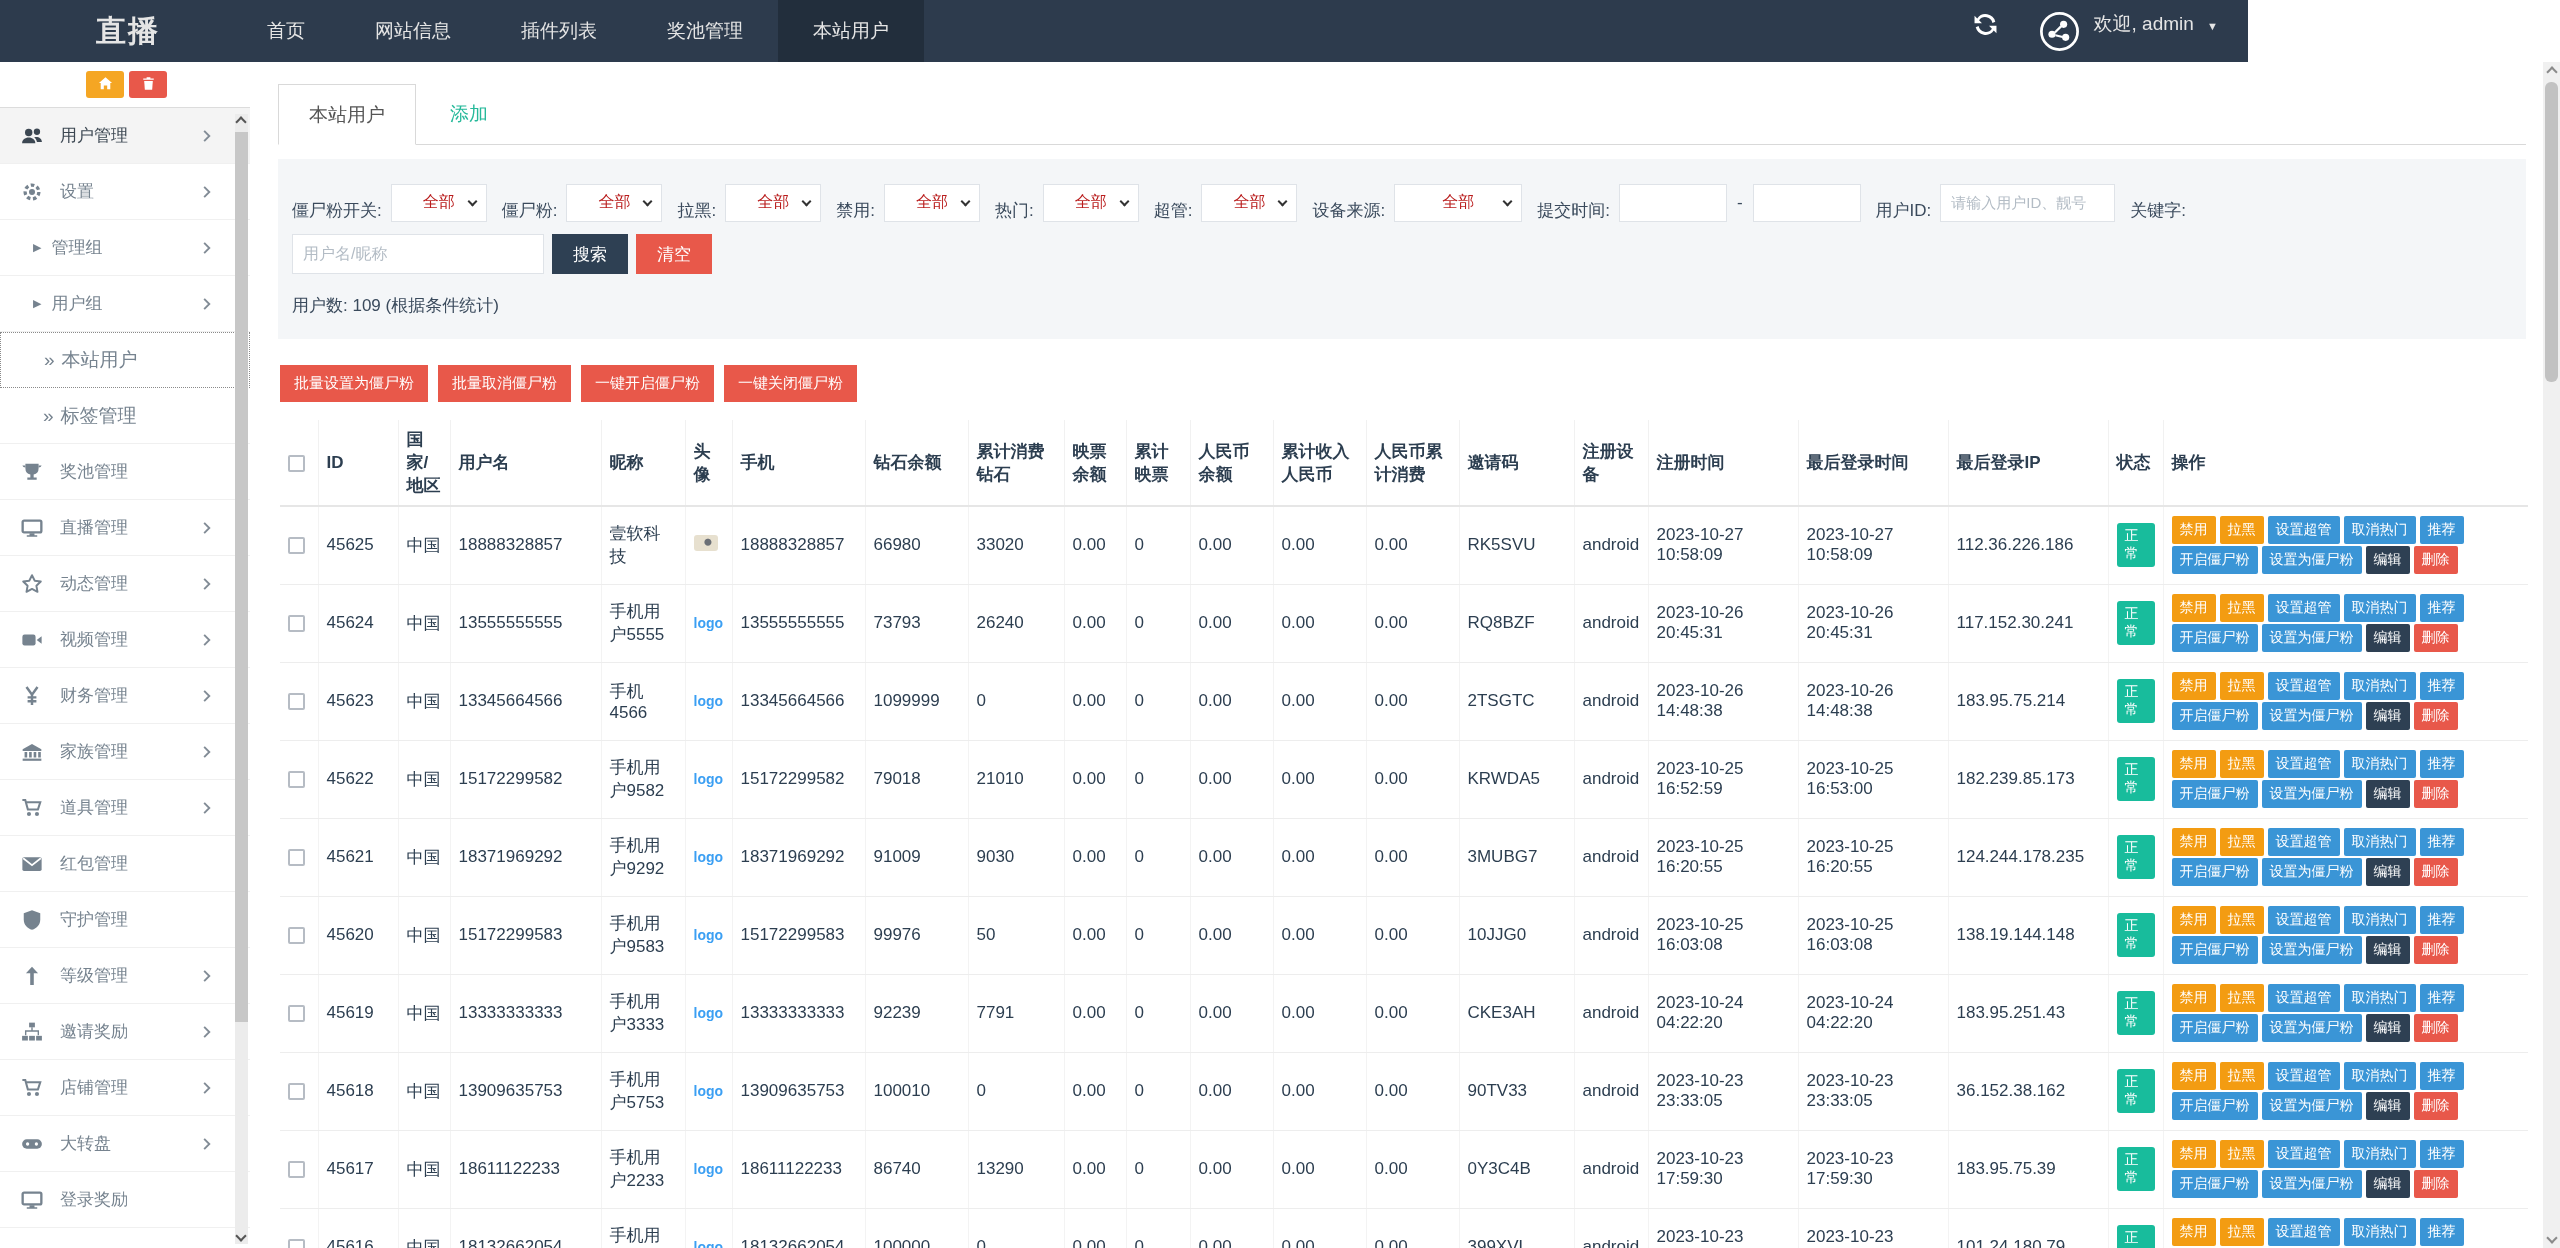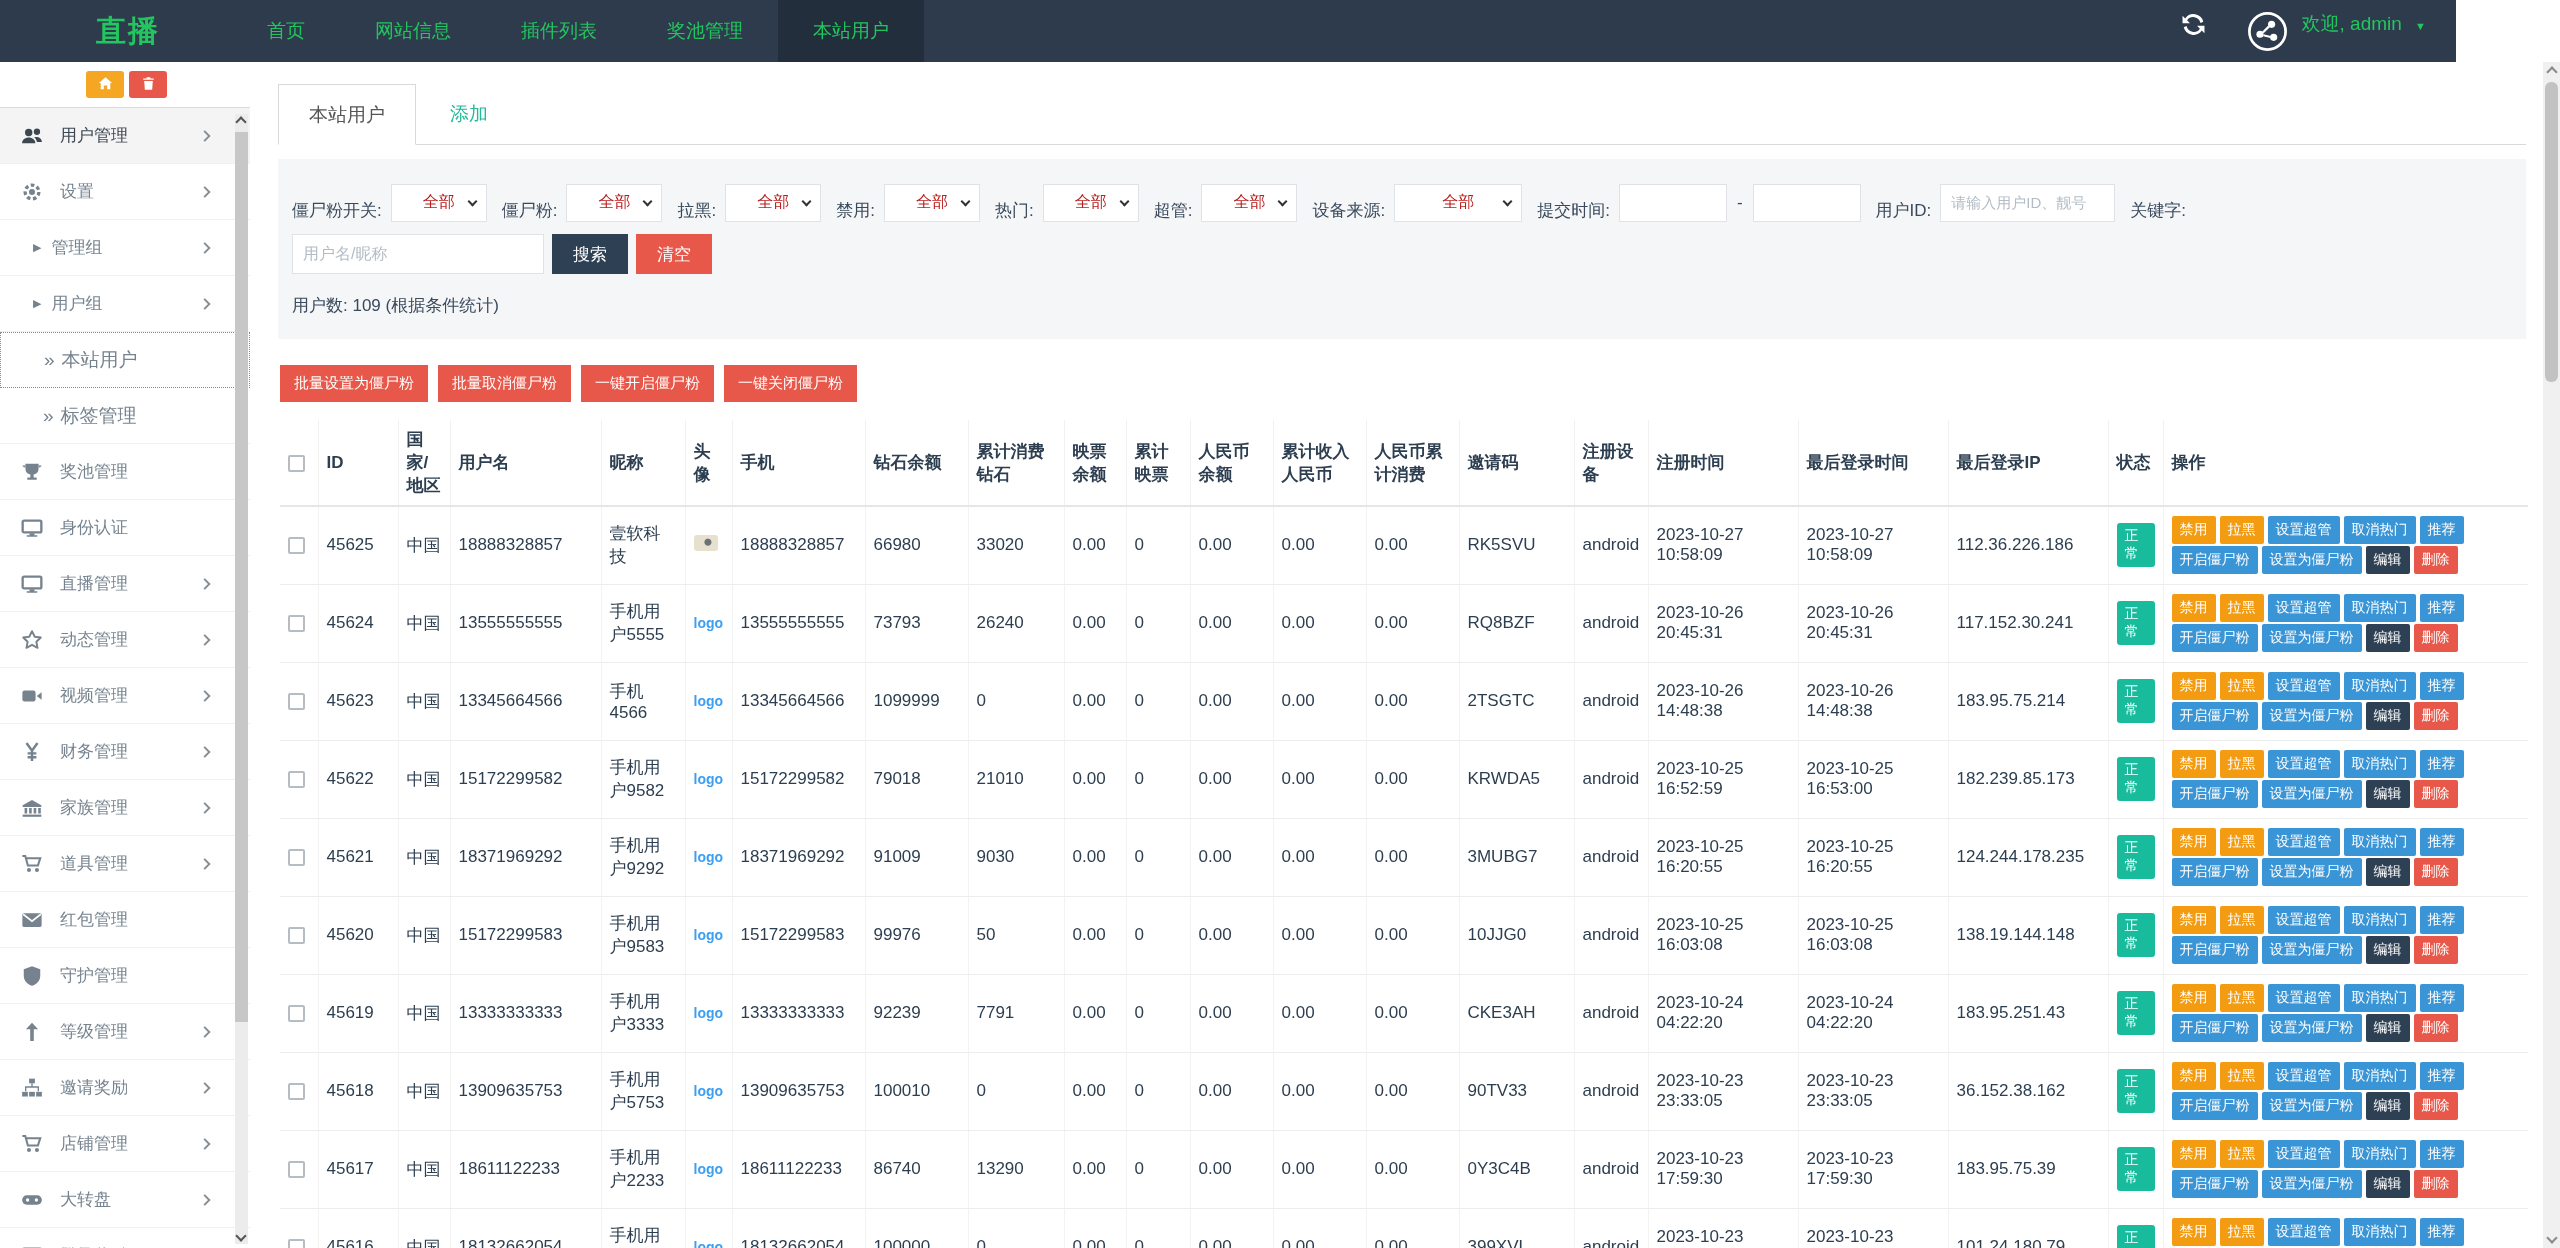--- a/index.html
+++ b/index.html
@@ -1,22 +1,22 @@
 <!DOCTYPE html>
 <html style="--nav-bg: #2d3b4d; --nav-active: #222e3c; --panel-bg: #f4f6f8; --teal-link: #26b99a; --green: #18bc9c; --blue: #3a95d6; --orange: #f39c12; --red: #e8584a; --dark: #2e4053; --link-blue: #3b9ff3; --btn-home: #f5a623;"><head>
 <meta charset="utf-8">
 <style>
   *{box-sizing:border-box;margin:0;padding:0}
   html,body{width:2560px;height:1248px;overflow:hidden;background:#fff;
     font-family:"Liberation Sans","DejaVu Sans",sans-serif;color:#2c3e50}
   body{position:relative}
 
   
-  .topnav{position:absolute;left:0;top:0;width:2456px;height:62px;background:var(--nav-bg);
-    display:flex;align-items:center;color:#22c55e;z-index:5}
+  .topnav{position:absolute;left:0;top:0;width:2248px;height:62px;background:var(--nav-bg);
+    display:flex;align-items:center;color:#e5e5e5;z-index:5}
   .brand{font-size:30px;font-weight:bold;margin-left:96px;letter-spacing:2px}
   .nav-tabs{display:flex;height:62px;margin-left:72px}
   .nav-tab{line-height:62px;padding:0 35px;font-size:19px;cursor:pointer;white-space:nowrap}
   .nav-tab.active{background:var(--nav-active)}
   .nav-right{margin-left:auto;display:flex;align-items:flex-start;padding-right:30px}
   .refresh-btn{width:27px;height:27px;margin-right:40px;cursor:pointer;color:#fff}
   .refresh-btn svg{width:27px;height:27px}
   .avatar-circle{width:41px;height:41px;margin-right:14px}
   .avatar-circle svg{width:41px;height:41px}
   .welcome{font-size:19px;cursor:pointer}
@@ -198,29 +198,20 @@
         <span class="mi-label">标签管理</span>
       </div>
       <div class="menu-item top">
         <span class="mi-icon">
           <svg viewBox="0 0 16 16" fill="currentColor">
             <path d="M3.2 2h9.6v3.2a4.8 4.8 0 0 1-3.6 4.65V12h2.2v1.6H4.6V12h2.2V9.85A4.8 4.8 0 0 1 3.2 5.2z"></path>
             <path d="M1 3.2h2.2v1.6Q1.4 4.7 1 3.2zM15 3.2h-2.2v1.6Q14.6 4.7 15 3.2z"></path>
           </svg>
         </span>
         <span class="mi-label">奖池管理</span>
-      </div>
-      <div class="menu-item top">
-        <span class="mi-icon">
-          <svg viewBox="0 0 16 16">
-            <rect x="1.2" y="2.6" width="13.6" height="8.6" rx="1" fill="none" stroke="currentColor" stroke-width="1.7"></rect>
-            <path d="M6.2 11.8h3.6v1.4h2v1.2H4.2v-1.2h2z" fill="currentColor"></path>
-          </svg>
-        </span>
-        <span class="mi-label">身份认证</span>
       </div>
       <div class="menu-item top">
         <span class="mi-icon">
           <svg viewBox="0 0 16 16">
             <rect x="1.2" y="2.6" width="13.6" height="8.6" rx="1" fill="none" stroke="currentColor" stroke-width="1.7"></rect>
             <path d="M6.2 11.8h3.6v1.4h2v1.2H4.2v-1.2h2z" fill="currentColor"></path>
           </svg>
         </span>
         <span class="mi-label">直播管理</span>
         <span class="mi-chev"><svg viewBox="0 0 16 16">

